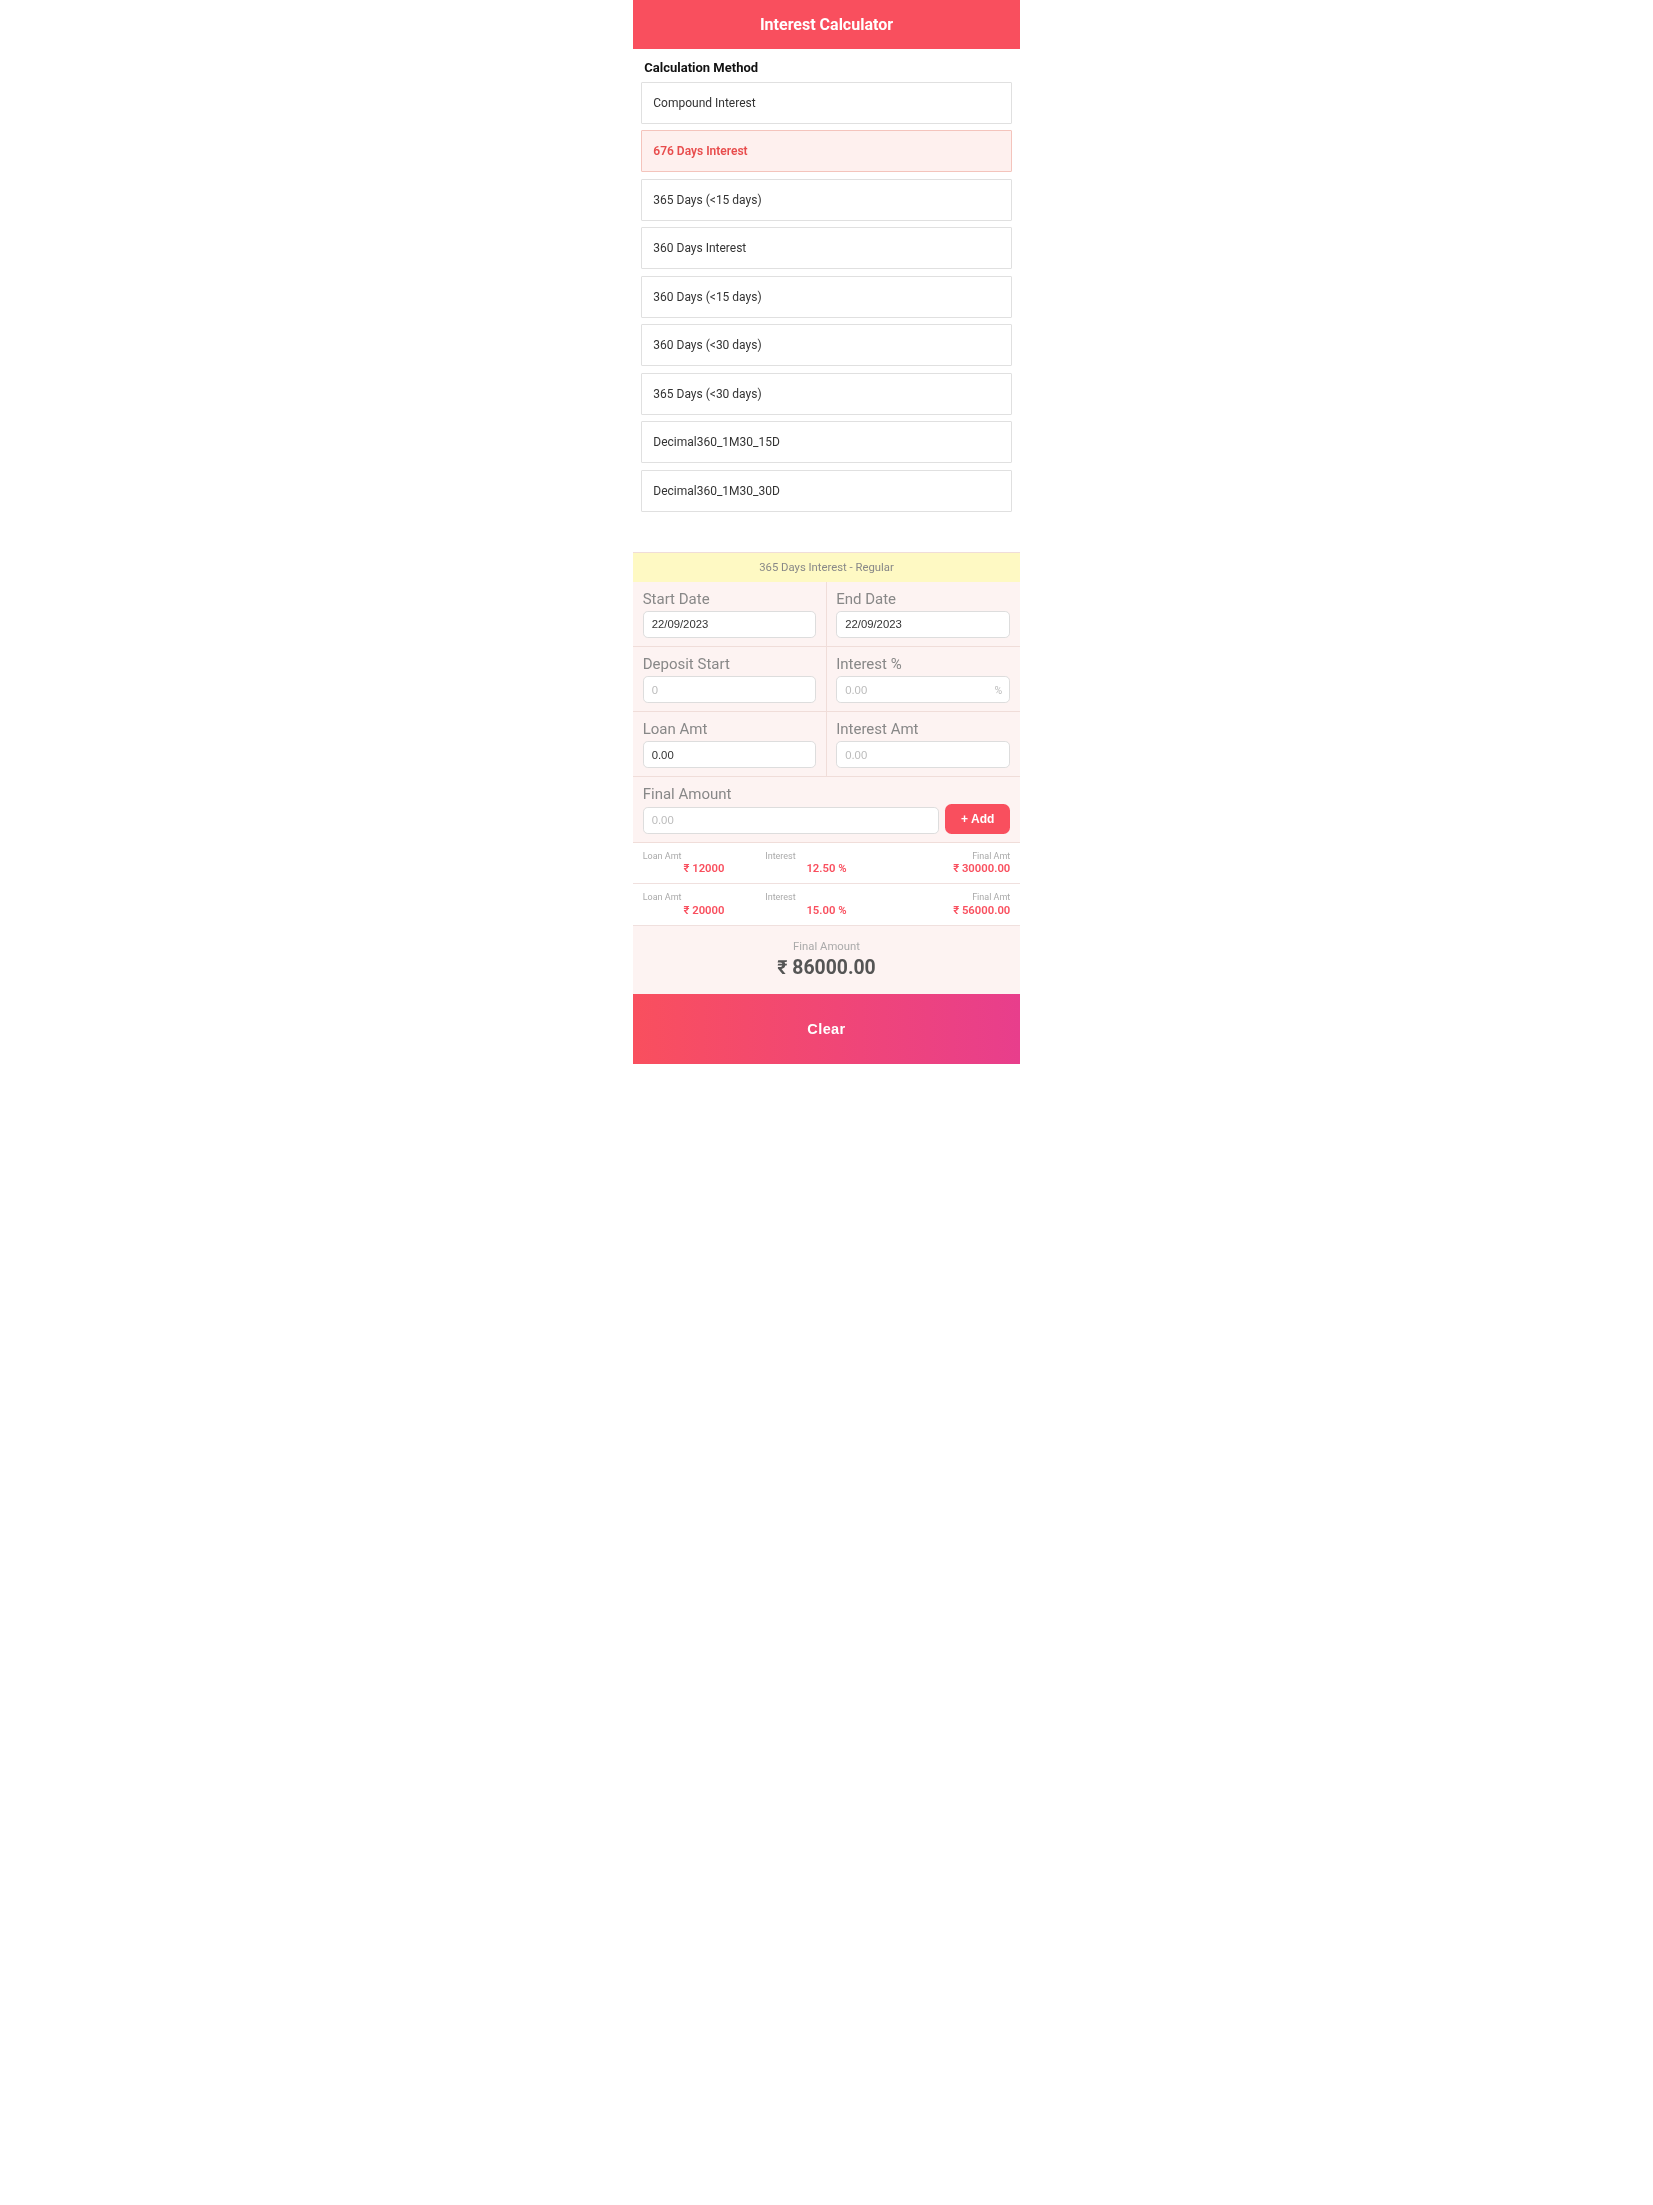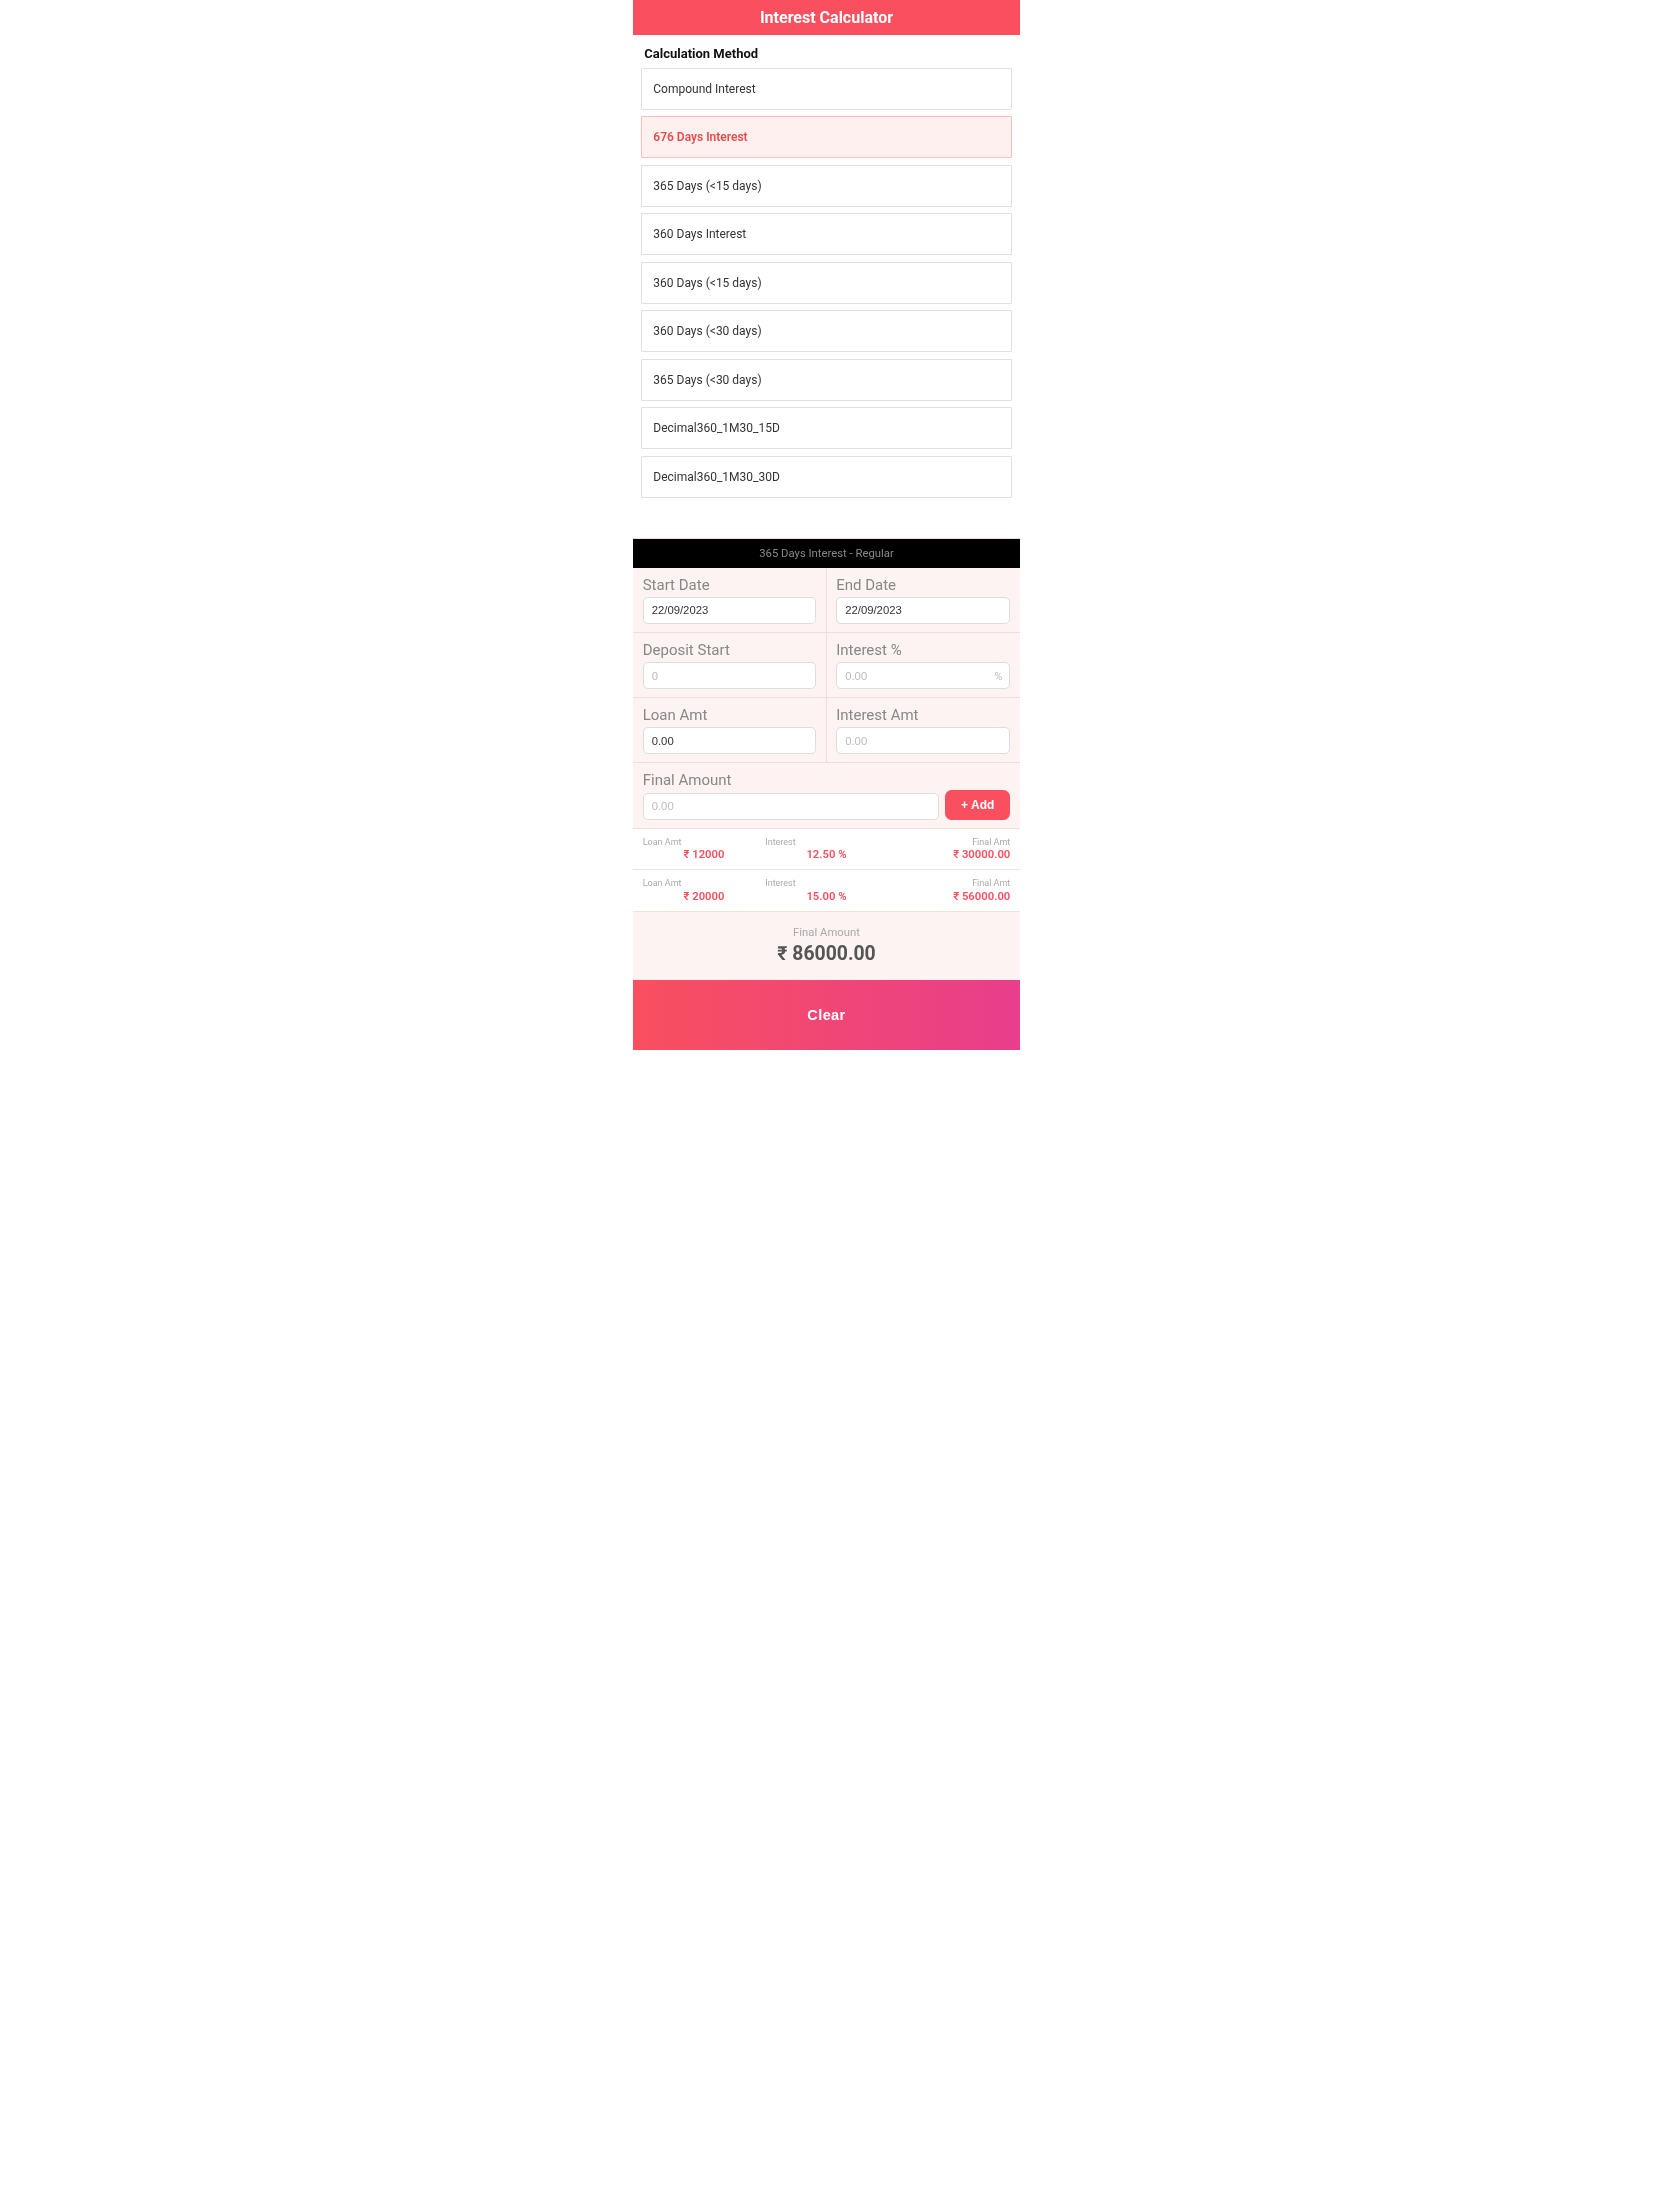--- a/index.html
+++ b/index.html
@@ -8,21 +8,21 @@
       font-family: -apple-system, BlinkMacSystemFont, 'Segoe UI', Roboto, sans-serif;
       background: #fff;
       max-width: 387px;
       margin: 0 auto;
       font-size: 12px;
     }
 
     
     .app-header {
       background: #f94f5e;
-      padding: 8px;
+      padding: 15px;
       text-align: center;
     }
     .app-header h1 {
       color: #fff;
       font-size: 16px;
       font-weight: 700;
     }
 
     
     .section-label {
@@ -56,21 +56,21 @@
     
     .calc-section {
       background: #fdf3f2;
       margin-top: 19.4px;
     }
     .calc-header {
       text-align: center;
       padding: 8px;
       font-size: 11.3px;
       color: #888;
-      background: #000000;
+      background: #fef9c3;
       border-top: 0.8px solid #f0ddd9;
       margin-top: 40px;
     }
 
     .form-grid {
       display: grid;
       grid-template-columns: 1fr 1fr;
       gap: 0;
       background: #fdf3f2;
     }

